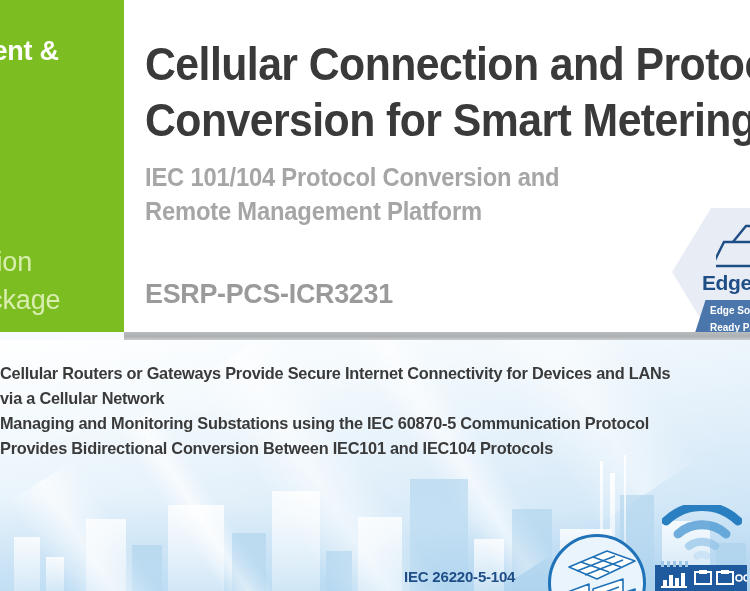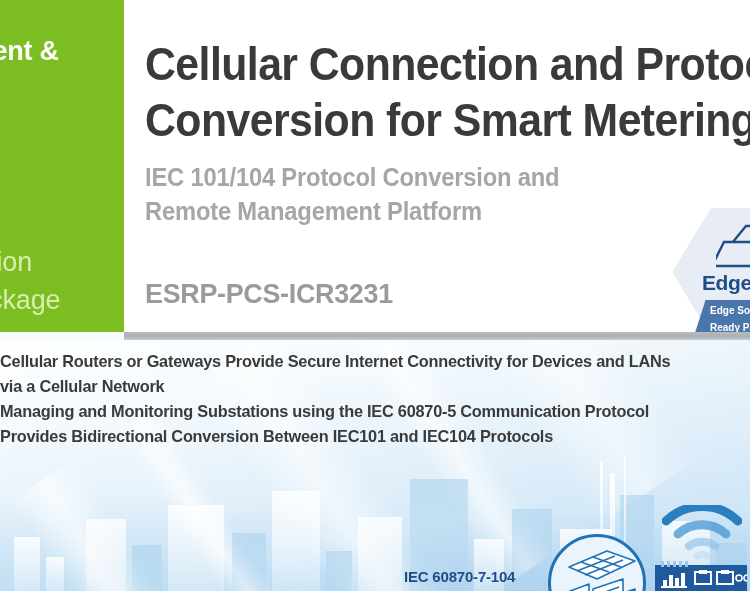--- a/index.html
+++ b/index.html
@@ -88,21 +88,21 @@
   .hex-ribbon div{
     color:#ffffff;font-size:10px;font-weight:bold;line-height:13px;
     padding:4px 0 0 16px;white-space:nowrap;
   }
 
   .graybar{position:absolute;left:124px;top:332px;width:626px;height:8px;
     background:linear-gradient(180deg,#b9bcbe 0%,#aeb1b4 55%,#c9cccd 100%);}
   .greenfoot{position:absolute;left:0;top:332px;width:124px;height:8px;background:#f7fbfd;}
 
   
-  .bullets{position:absolute;left:0;top:349px;width:748px;}
+  .bullets{position:absolute;left:0;top:361px;width:748px;}
   .bullet{
     position:relative;color:#3a3a3a;font-weight:bold;font-size:17px;line-height:25px;
     letter-spacing:-.25px;padding-left:0;white-space:nowrap;
     transform:scaleX(.96);transform-origin:0 0;
   }
   .bullet .cont{display:block;}
 
   
   .iec-label{
     position:absolute;left:404px;top:568px;
@@ -209,21 +209,21 @@
     <div class="bullet">
       
       <span>Managing and Monitoring Substations using the IEC 60870-5 Communication Protocol</span>
     </div>
     <div class="bullet">
       
       <span>Provides Bidirectional Conversion Between IEC101 and IEC104 Protocols</span>
     </div>
   </div>
 
-  <div class="iec-label">IEC 60870-7-104</div>
+  <div class="iec-label">IEC 26220-5-104</div>
 
   <div class="circle-icon">
     <svg viewBox="0 0 92 92" width="92" height="92">
       <g fill="none" stroke="#1f72b8" stroke-width="1.6" stroke-linejoin="round">
         <polygon points="18,30 56,14 84,24 46,42" fill="#ffffff"></polygon>
         <line x1="30" y1="25" x2="58" y2="35"></line>
         <line x1="42" y1="20" x2="70" y2="30"></line>
         <line x1="26" y1="34" x2="64" y2="19"></line>
         <line x1="34" y1="38" x2="72" y2="23"></line>
         <polygon points="14,56 38,47 38,82 14,90" fill="#ffffff"></polygon>

